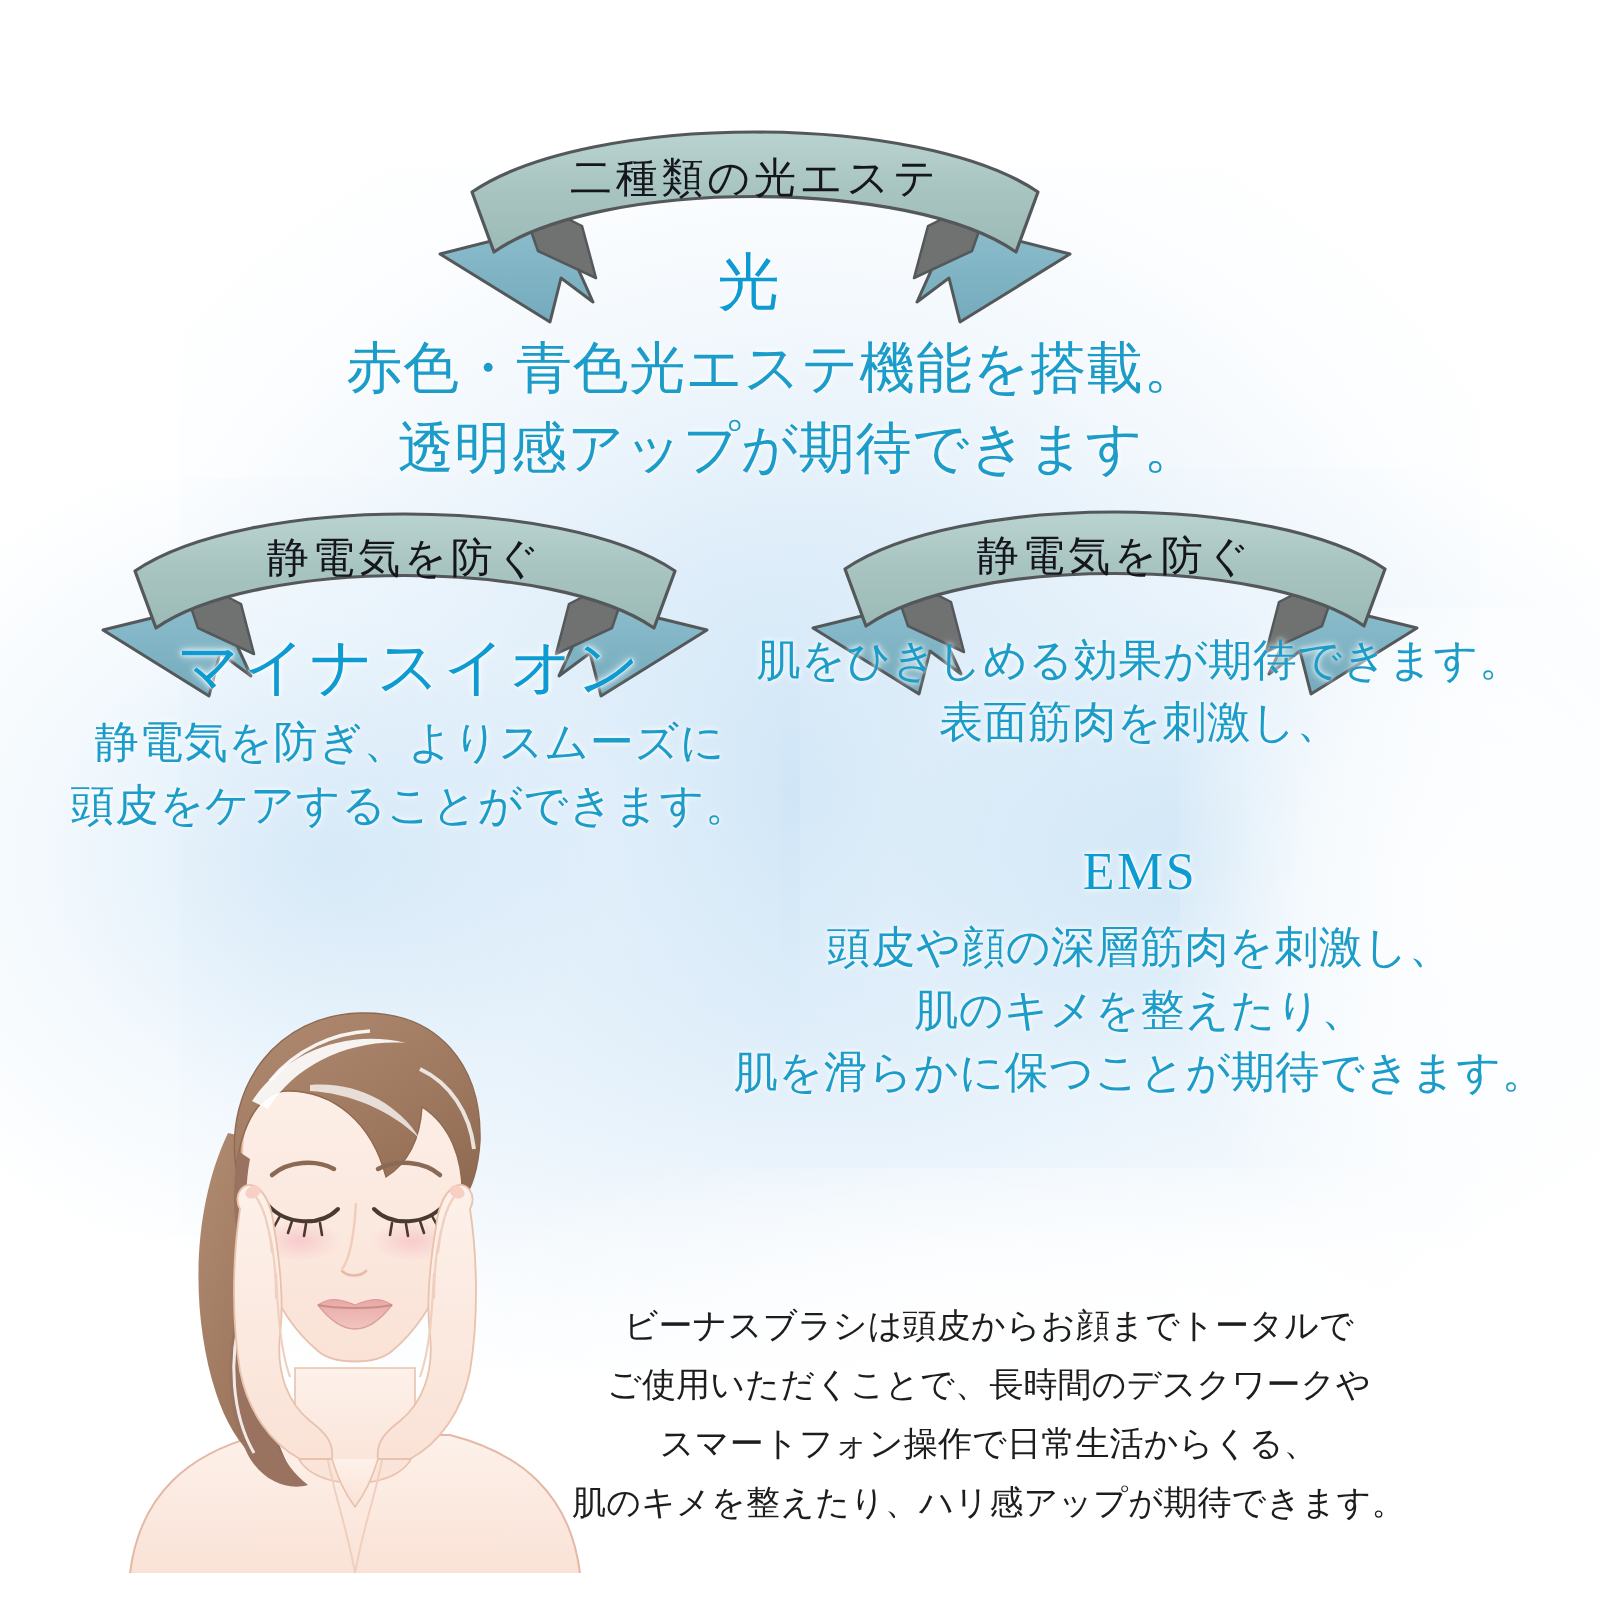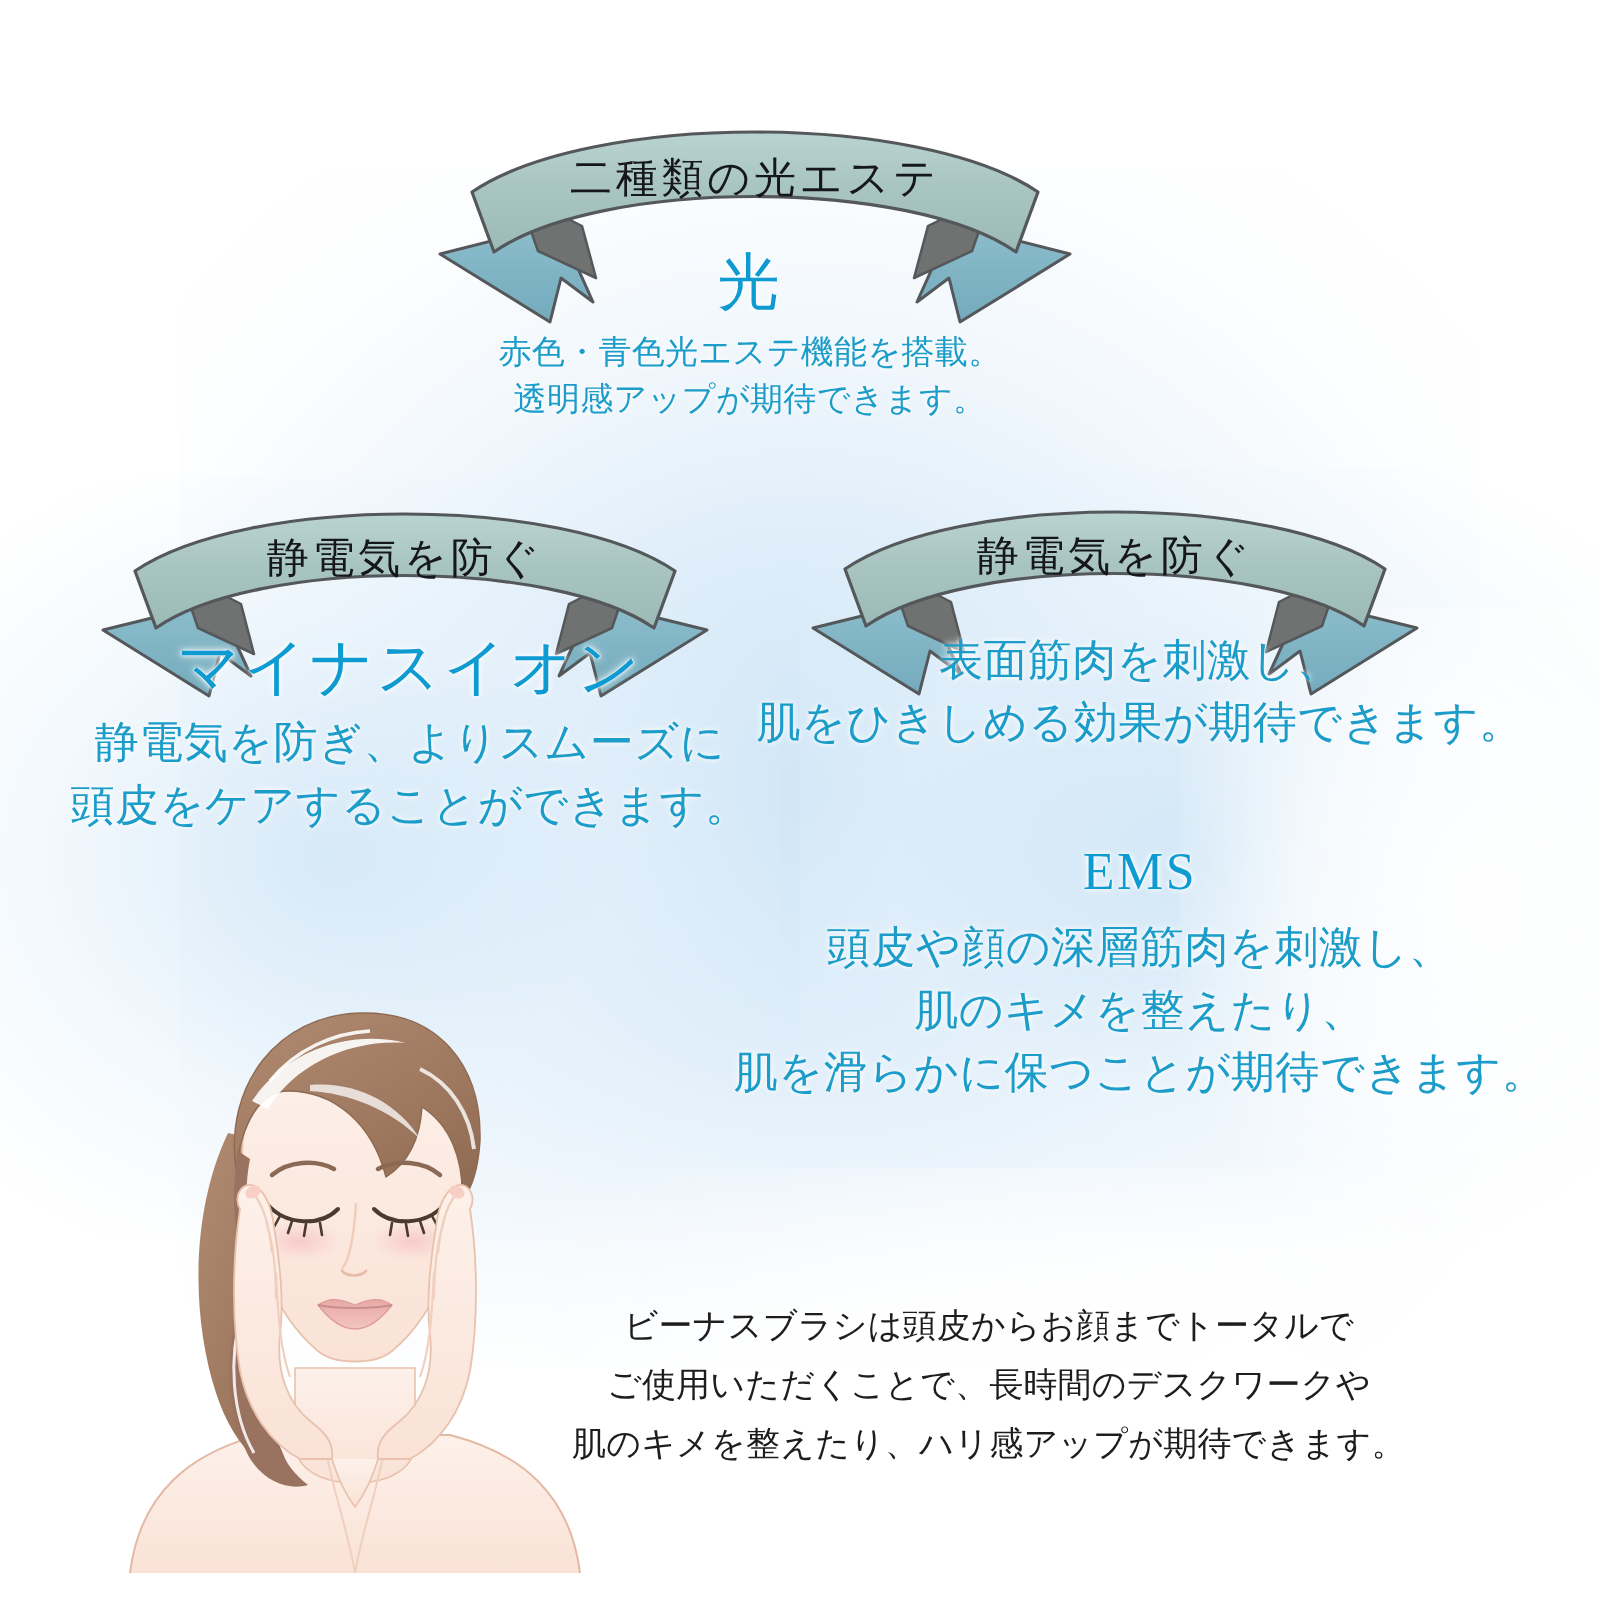--- a/index.html
+++ b/index.html
@@ -179,21 +179,21 @@
       <path d="M42,66
                C160,-14 490,-14 608,66
                L586,126
                C480,52 170,52 64,126 Z" fill="url(#bodyGradA)" stroke="#55585a" stroke-width="3.2" stroke-linejoin="round"></path>
     </svg>
     <div class="banner-caption" style="top:24px; font-size:42px;">二種類の光エステ</div>
   </div>
 
   <div class="block" style="left:300px; top:200px; width:900px;">
     <div class="heading" style="font-size:62px;">光</div>
-    <div class="body-copy" style="font-size:33px; margin-top:12px;">
+    <div class="body-copy" style="font-size:56px; margin-top:12px;text-align:right;">
       <span class="ln">赤色・青色光エステ機能を搭載。</span>
       <span class="ln">透明感アップが期待できます。</span>
     </div>
   </div>
 
   <div class="banner" style="left:95px; top:460px; width:620px; height:165px;">
     <svg width="620" height="165" viewBox="0 0 620 165">
       <defs>
         <linearGradient id="bodyGradB" x1="0" y1="0" x2="0" y2="1">
           <stop offset="0%" stop-color="#b9d3d0"></stop>
@@ -245,22 +245,22 @@
       <path d="M40,63
                C152,-13 468,-13 580,63
                L559,120
                C458,50 162,50 61,120 Z" fill="url(#bodyGradC)" stroke="#55585a" stroke-width="3.2" stroke-linejoin="round"></path>
     </svg>
     <div class="banner-caption" style="top:22px; font-size:42px;">静電気を防ぐ</div>
   </div>
 
   <div class="block" style="left:690px; top:570px; width:900px;">
     <div class="body-copy" style="font-size:44px; margin-top:12px;">
+      <span class="ln">肌をひきしめる効果が期待できます。</span>
       <span class="ln">表面筋肉を刺激し、</span>
-      <span class="ln">肌をひきしめる効果が期待できます。</span>
     </div>
   </div>
 
   <div class="block" style="left:690px; top:795px; width:900px;">
     <div class="heading" style="font-size:52px;">EMS</div>
     <div class="body-copy" style="font-size:44px; margin-top:16px;">
       <span class="ln">頭皮や顔の深層筋肉を刺激し、</span>
       <span class="ln">肌のキメを整えたり、</span>
       <span class="ln">肌を滑らかに保つことが期待できます。</span>
     </div>
@@ -366,16 +366,17 @@
                M314,300 C312,340 310,376 300,404" fill="none" stroke="#f0cfbe" stroke-width="2.2"></path>
       <ellipse cx="337" cy="219" rx="8" ry="6" fill="#f7cfc4" transform="rotate(30 337 219)"></ellipse>
 
       <path d="M212,486 C218,506 226,522 235,534 C244,522 252,506 258,486" fill="url(#skinG)" stroke="#e8c2ad" stroke-width="1.6"></path>
     </svg>
   </div>
 
   <div class="footer-copy" style="left:572px; top:1248px;">
     <span class="ln">ビーナスブラシは頭皮からお顔までトータルで</span>
     <span class="ln">ご使用いただくことで、長時間のデスクワークや</span>
+    <span class="ln">スマートフォン操作で日常生活からくる、</span>
     <span class="ln">肌のキメを整えたり、ハリ感アップが期待できます。</span>
   </div>
 
 </div>
 
 </body></html>

